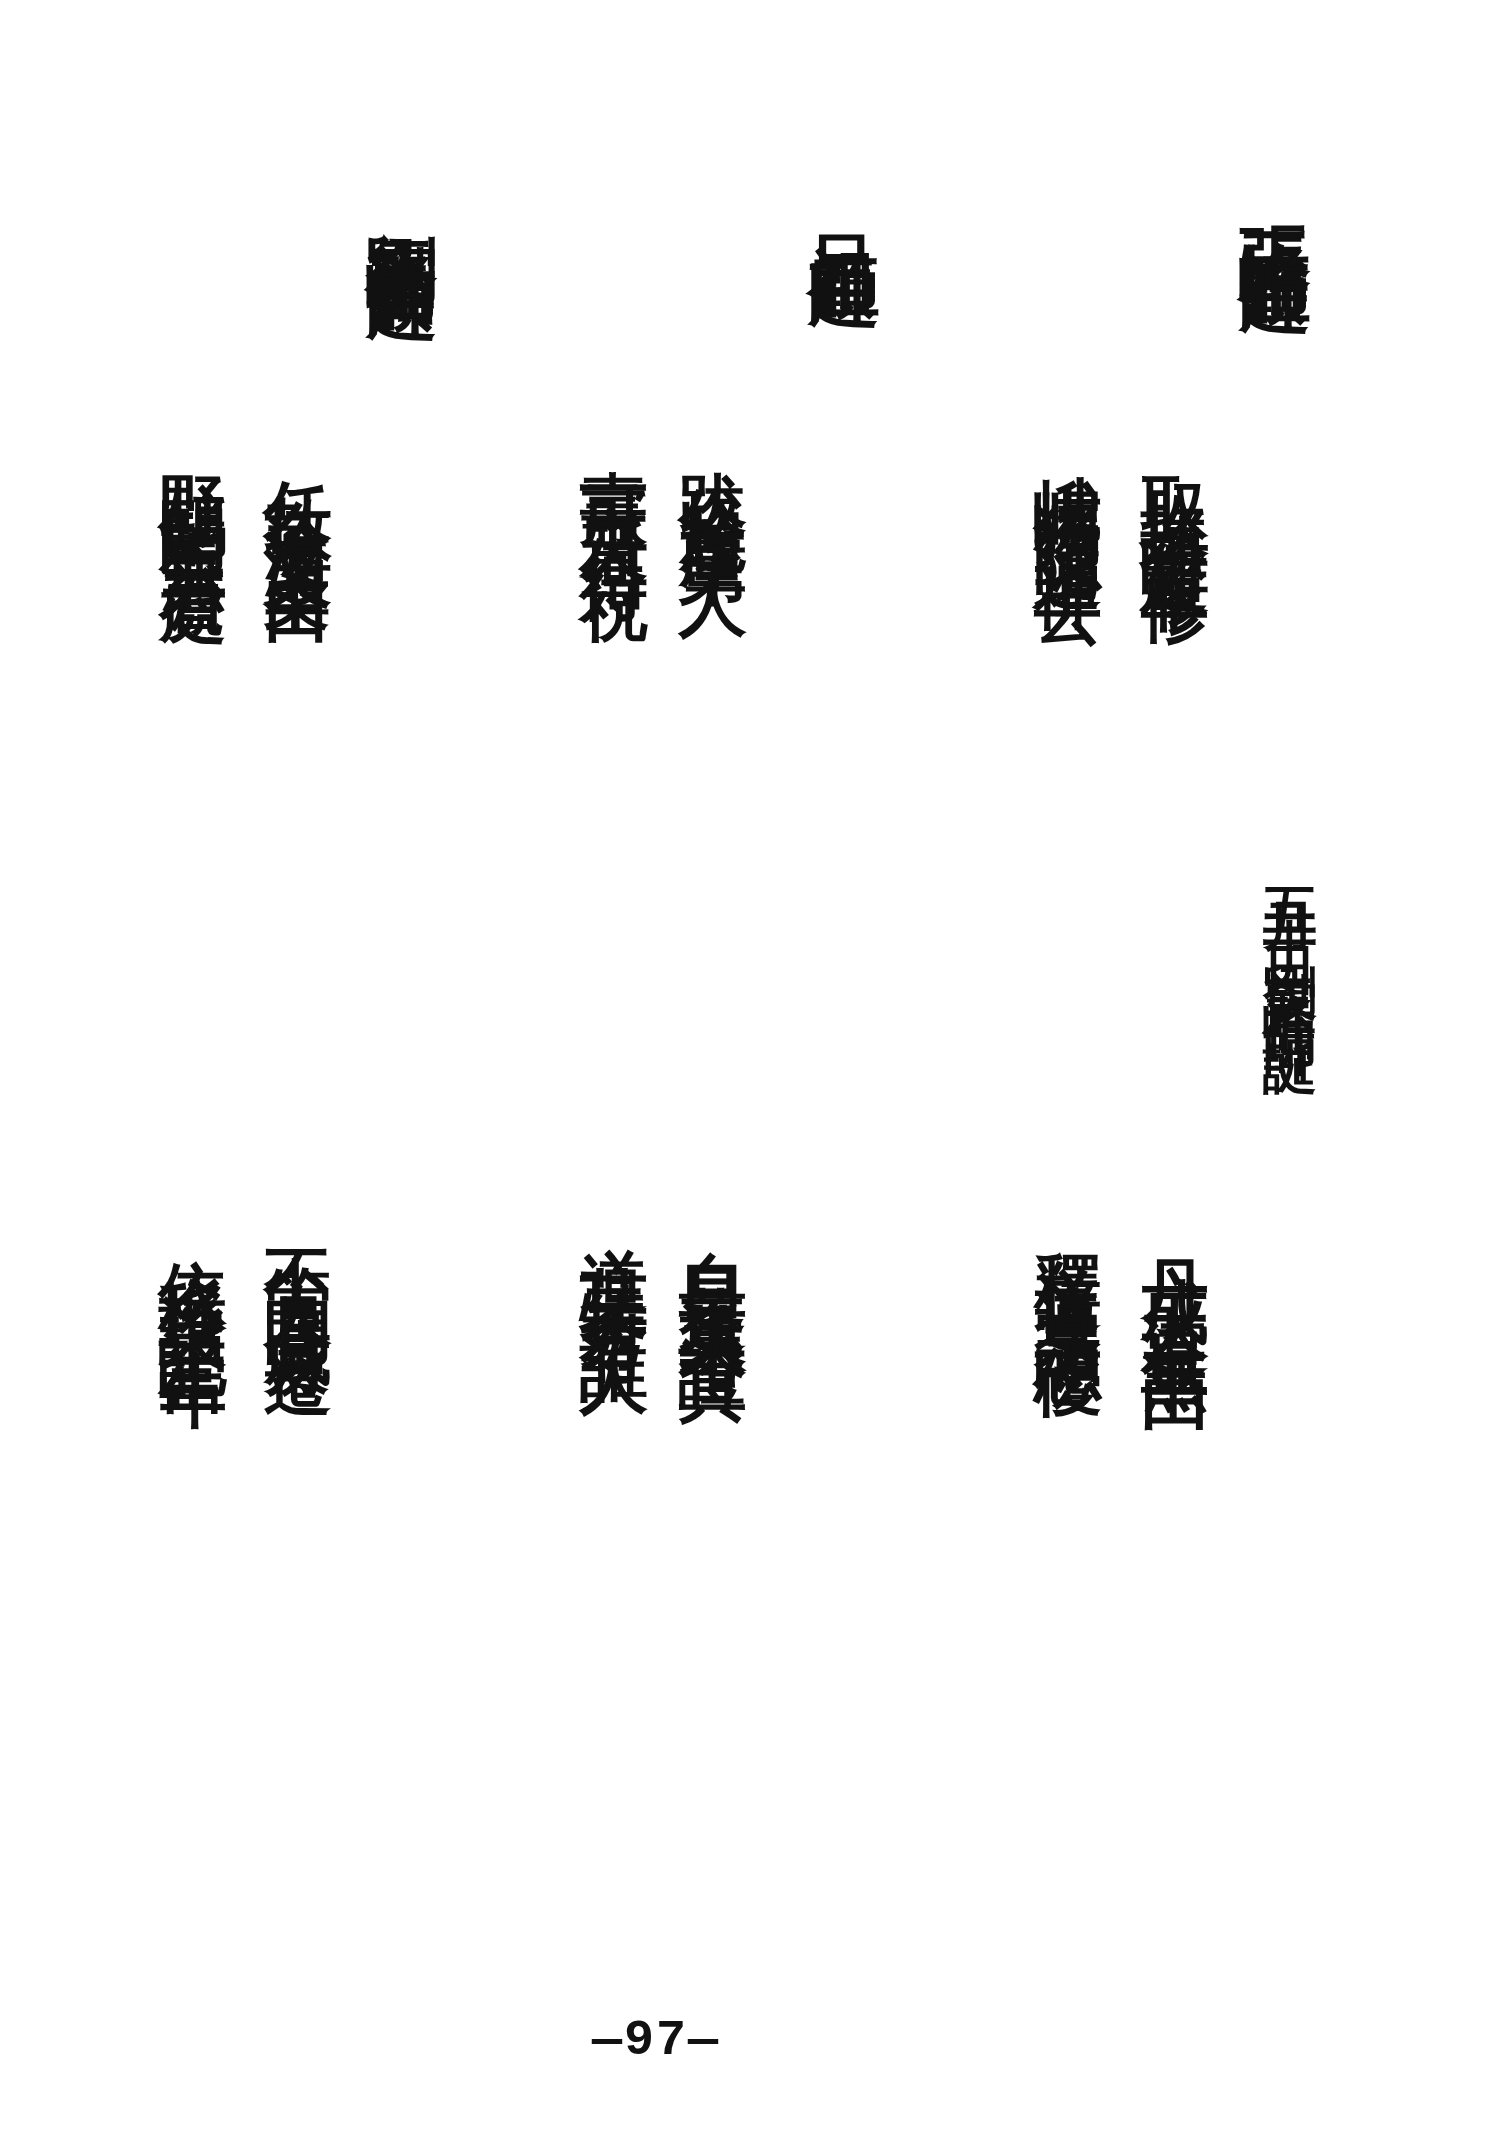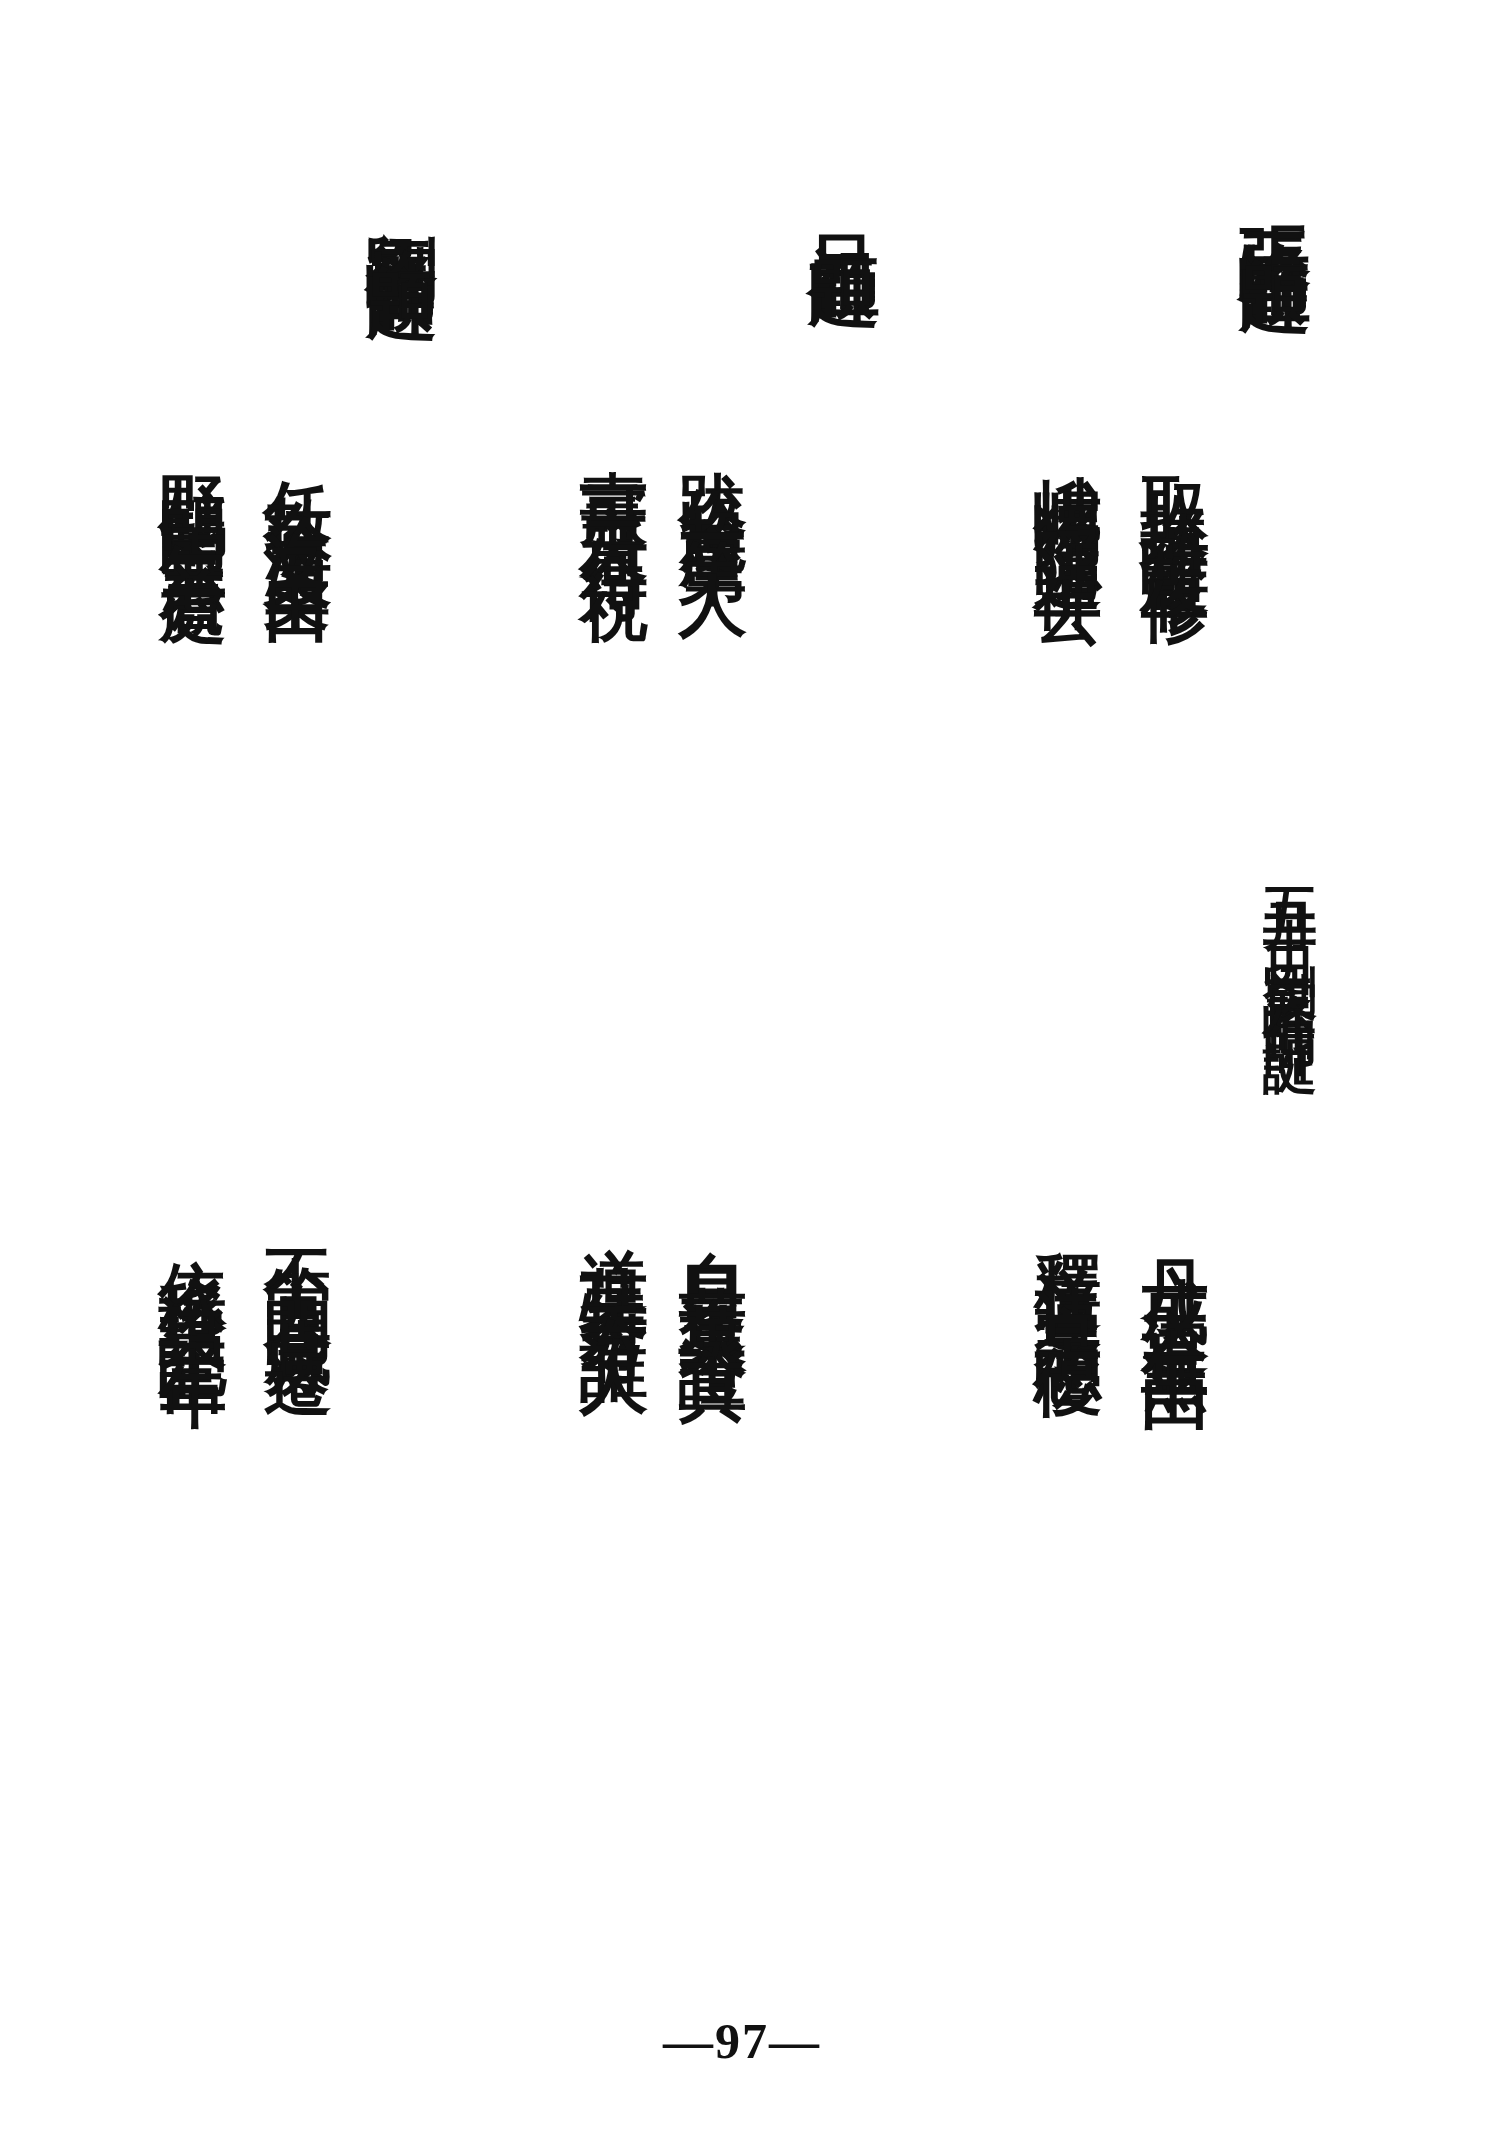--- a/index.html
+++ b/index.html
@@ -36,25 +36,25 @@
     letter-spacing:17px;
   }
   .note{
     font-size:54px;
     letter-spacing:15px;
     font-weight:700;
   }
   .pageno{
     position:absolute;
     left:592px;top:2012px;width:300px;
-    text-align:center;
+    text-align:left;
     font-size:50px;
     font-weight:700;
     color:var(--ink);
-    font-family:Liberation Serif, serif;
+    font-family:Liberation Mono, monospace;
     letter-spacing:2px;
   }
 </style>
 </head>
 <body>
 
 <div class="page">
 
   <div class="col title" style="left:1234px;top:168px">張三峰祖師題</div>
   <div class="col verse" style="left:1136px;top:422px">取坎填離超卓修</div>

